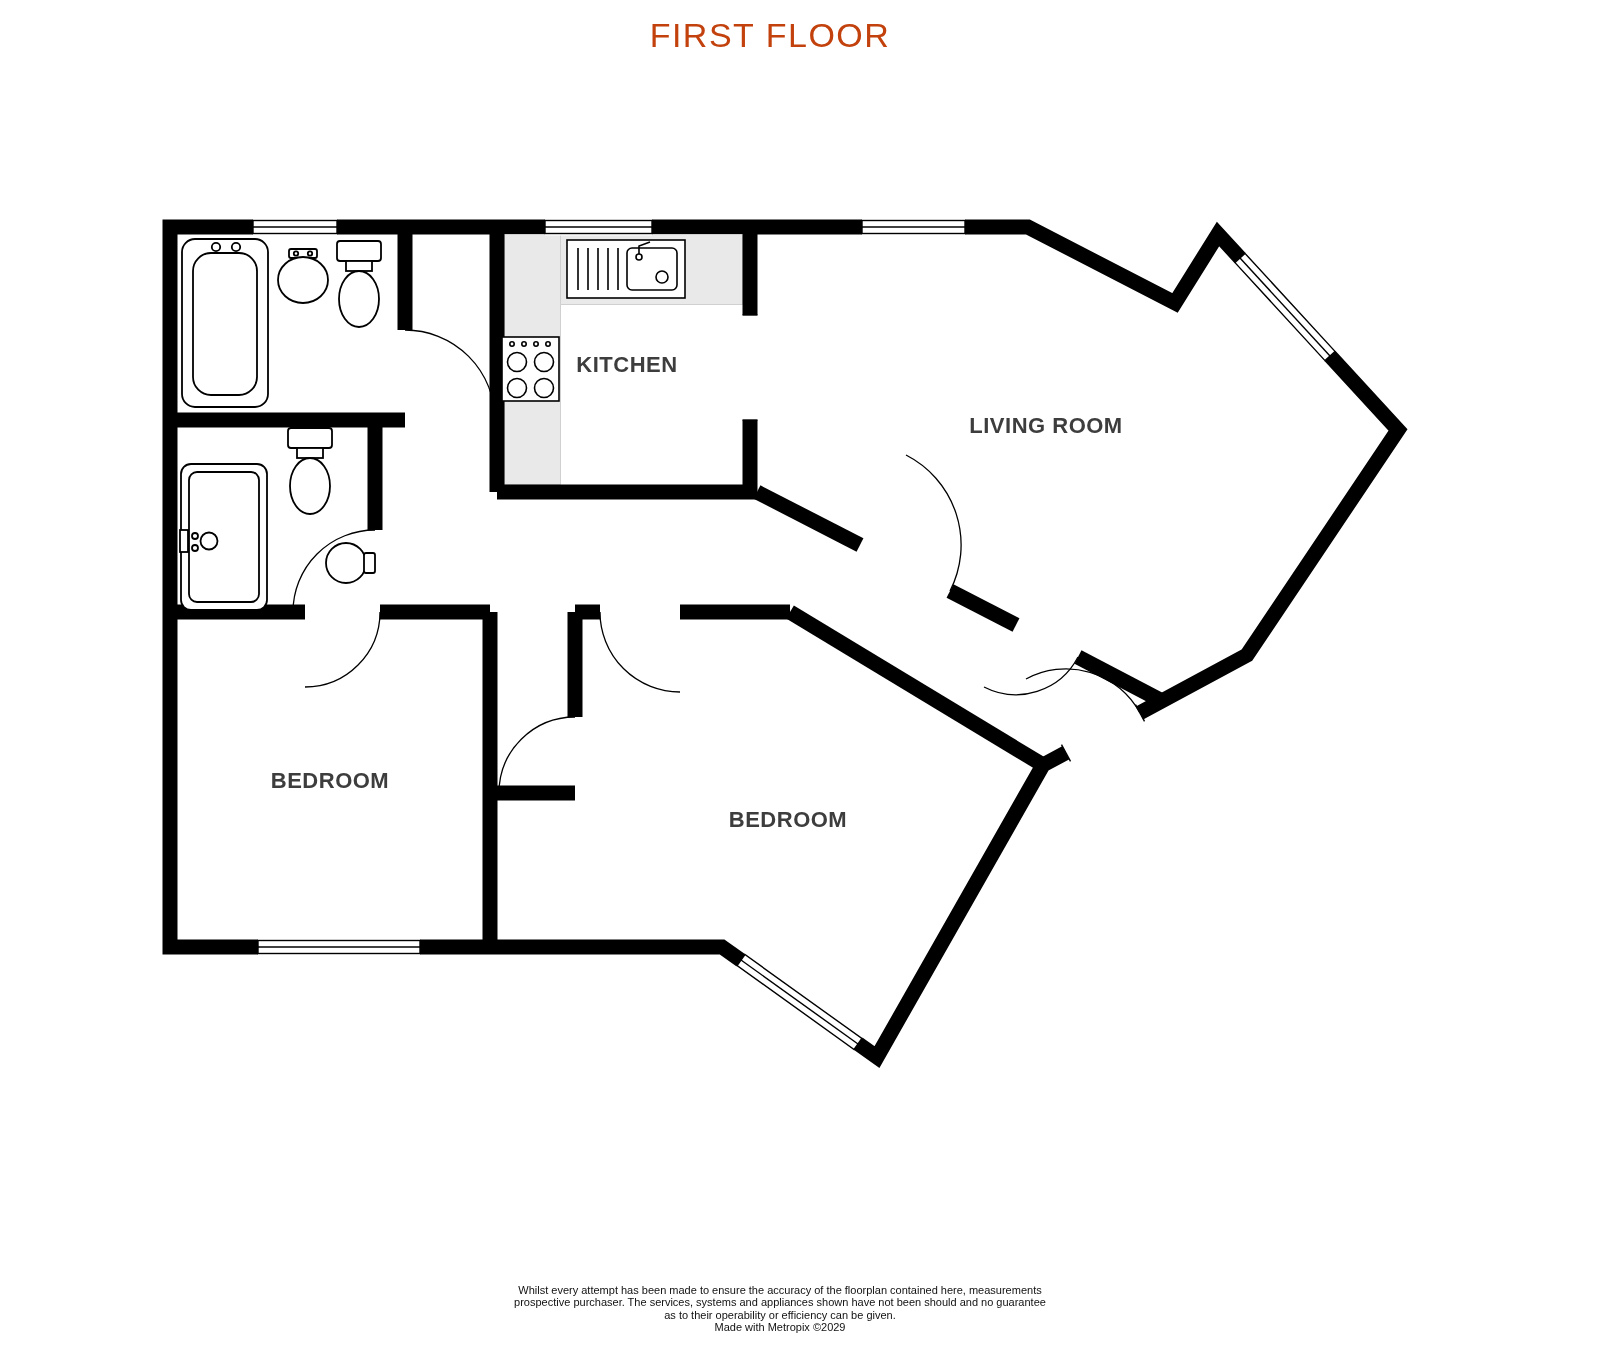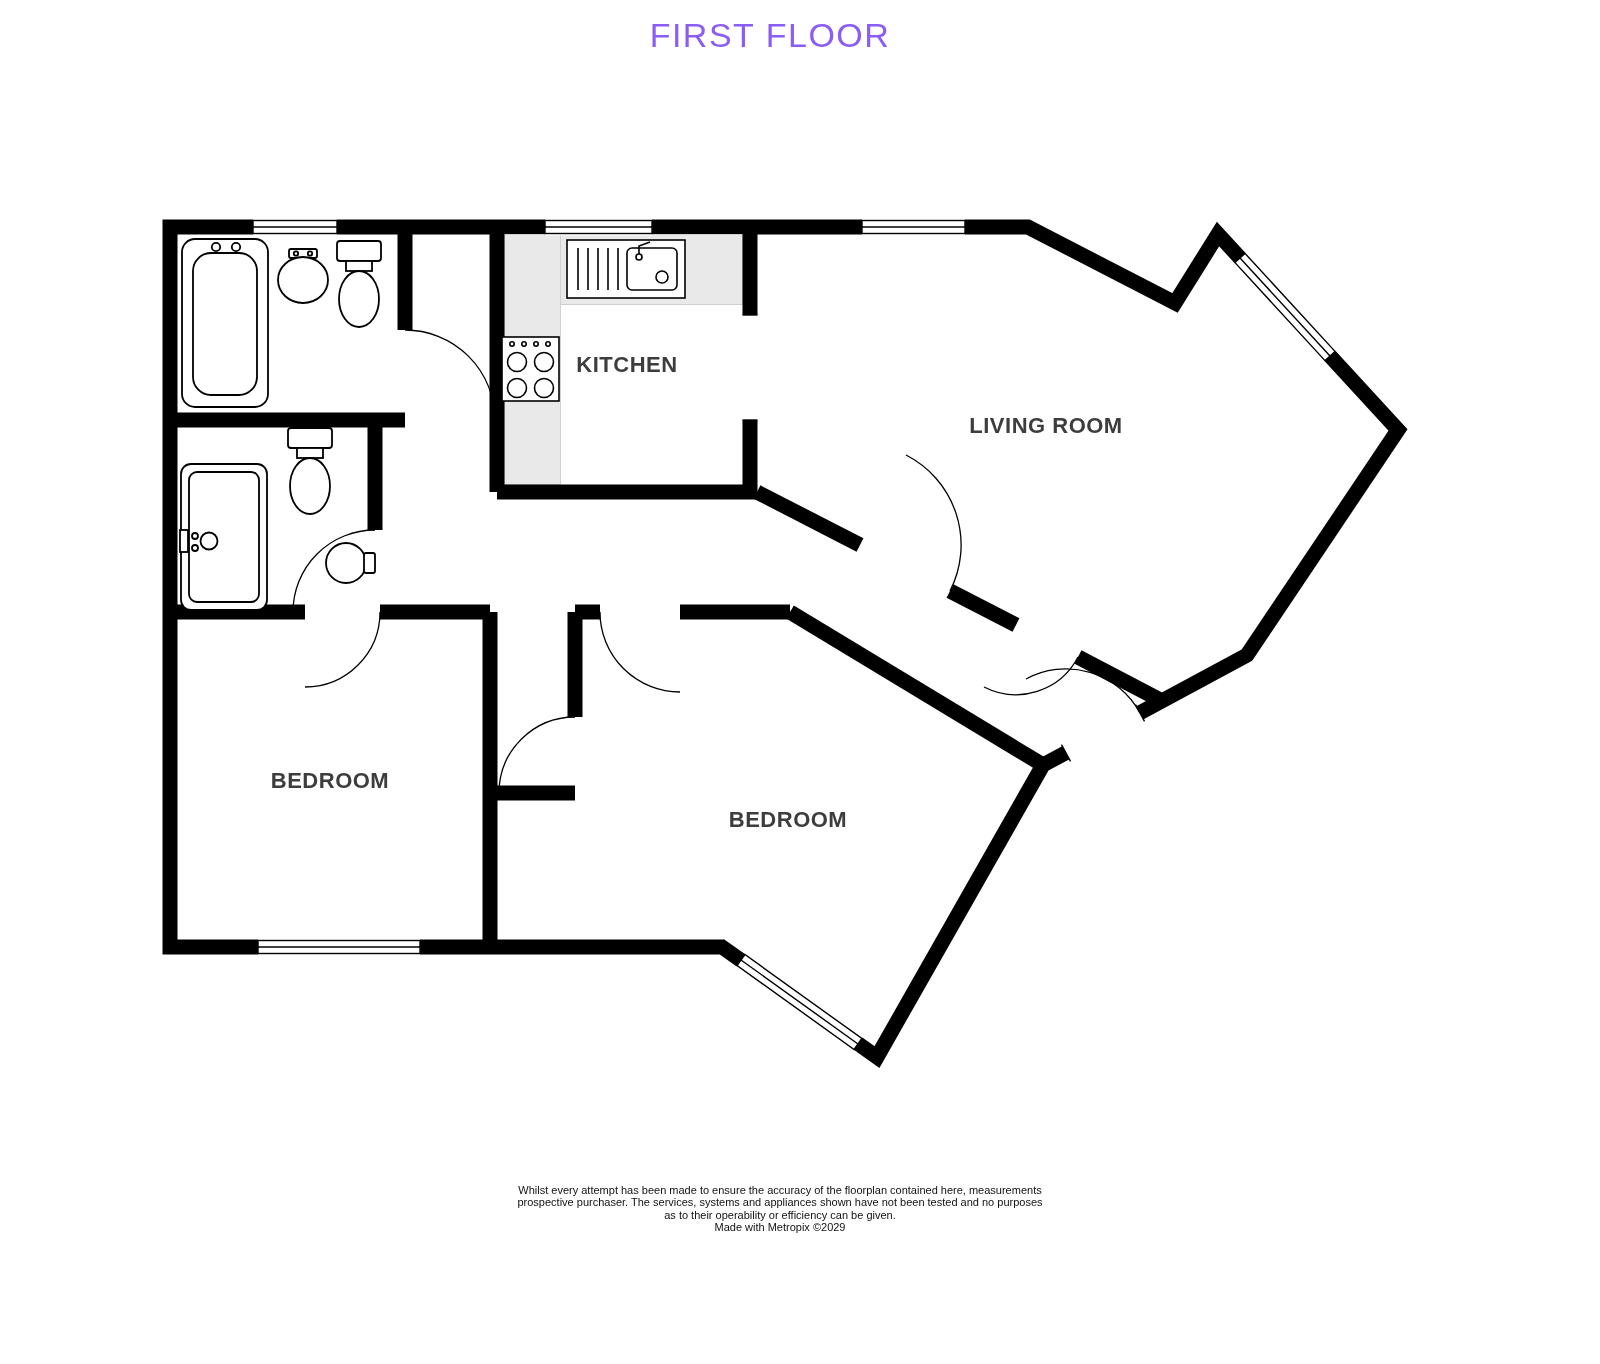--- a/index.html
+++ b/index.html
@@ -12,37 +12,37 @@
     overflow: hidden;
   }
   .floor-title {
     position: absolute;
     top: 16px;
     left: 0;
     width: 1540px;
     text-align: center;
     font-size: 34px;
     letter-spacing: 1.5px;
-    color: #8b5cf6;
+    color: #c2410c;
   }
   .plan-svg {
     position: absolute;
     top: 0;
     left: 0;
   }
   .room-label {
     font-family: "Liberation Sans", sans-serif;
     font-size: 22px;
     font-weight: bold;
     letter-spacing: 0.5px;
     text-anchor: middle;
   }
   .disclaimer {
     position: absolute;
-    top: 1184px;
+    top: 1284px;
     left: 0;
     width: 1560px;
     text-align: center;
     font-size: 11px;
     line-height: 12.4px;
     color: #111111;
   }
 </style>
 </head>
 <body>
@@ -201,18 +201,18 @@
     </g>
 
     <text class="room-label" x="627" y="372" fill="#3d3d3d">KITCHEN</text>
     <text class="room-label" x="1046" y="433" fill="#3d3d3d">LIVING ROOM</text>
     <text class="room-label" x="330" y="788" fill="#3d3d3d">BEDROOM</text>
     <text class="room-label" x="788" y="827" fill="#3d3d3d">BEDROOM</text>
   </svg>
 
   <div class="disclaimer">
     <div>Whilst every attempt has been made to ensure the accuracy of the floorplan contained here, measurements</div>
-    <div>prospective purchaser. The services, systems and appliances shown have not been tested and no purposes</div>
+    <div>prospective purchaser. The services, systems and appliances shown have not been should and no guarantee</div>
     <div>as to their operability or efficiency can be given.</div>
     <div>Made with Metropix ©2029</div>
   </div>
 
 </div>
 
 </body></html>

